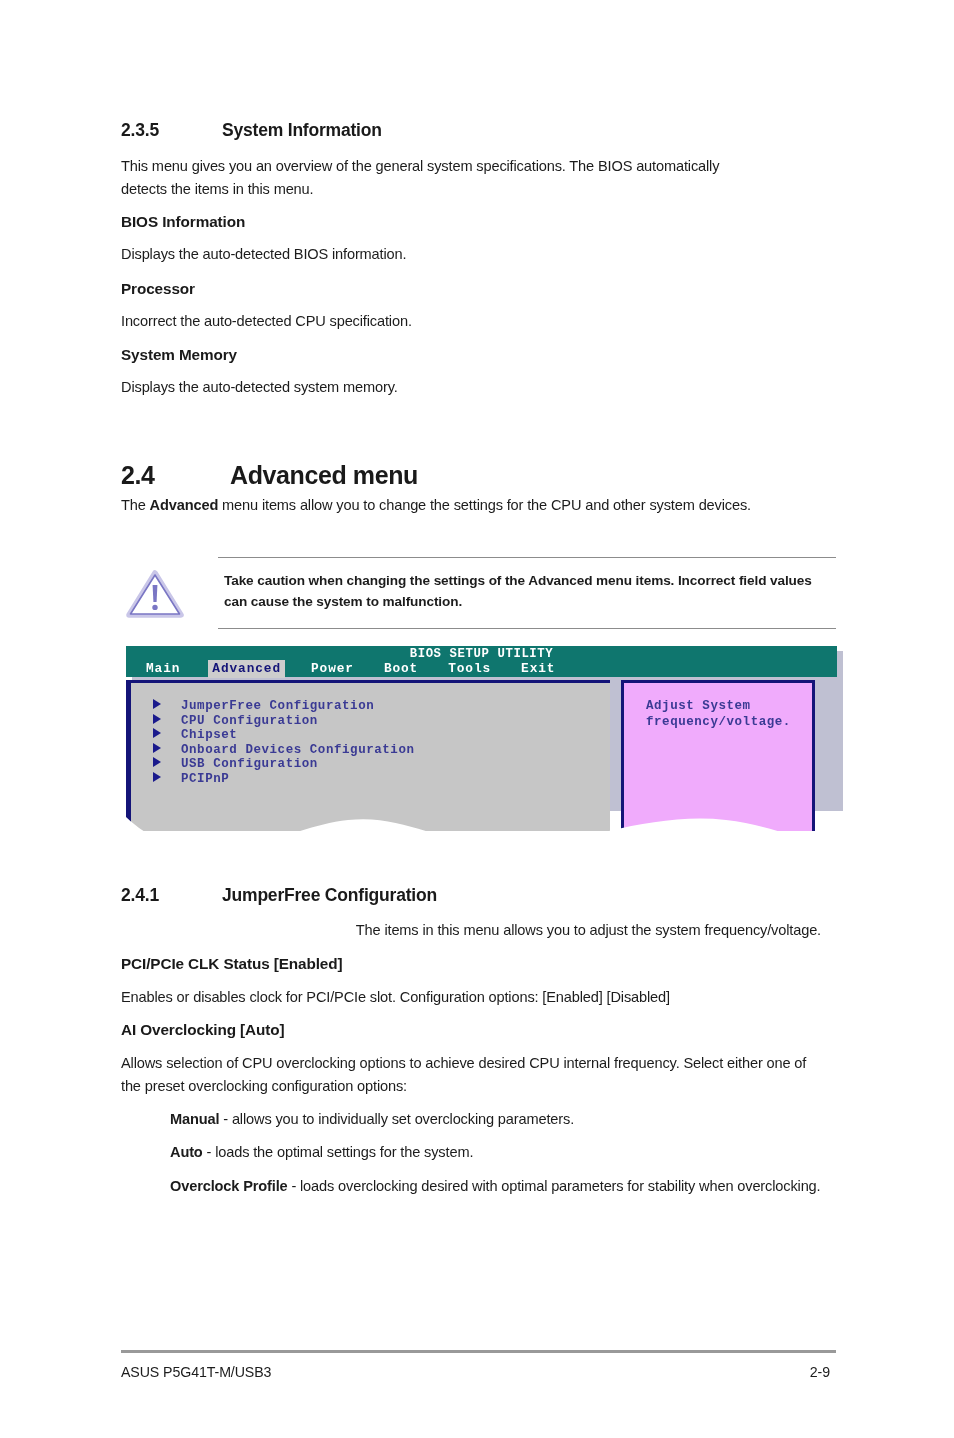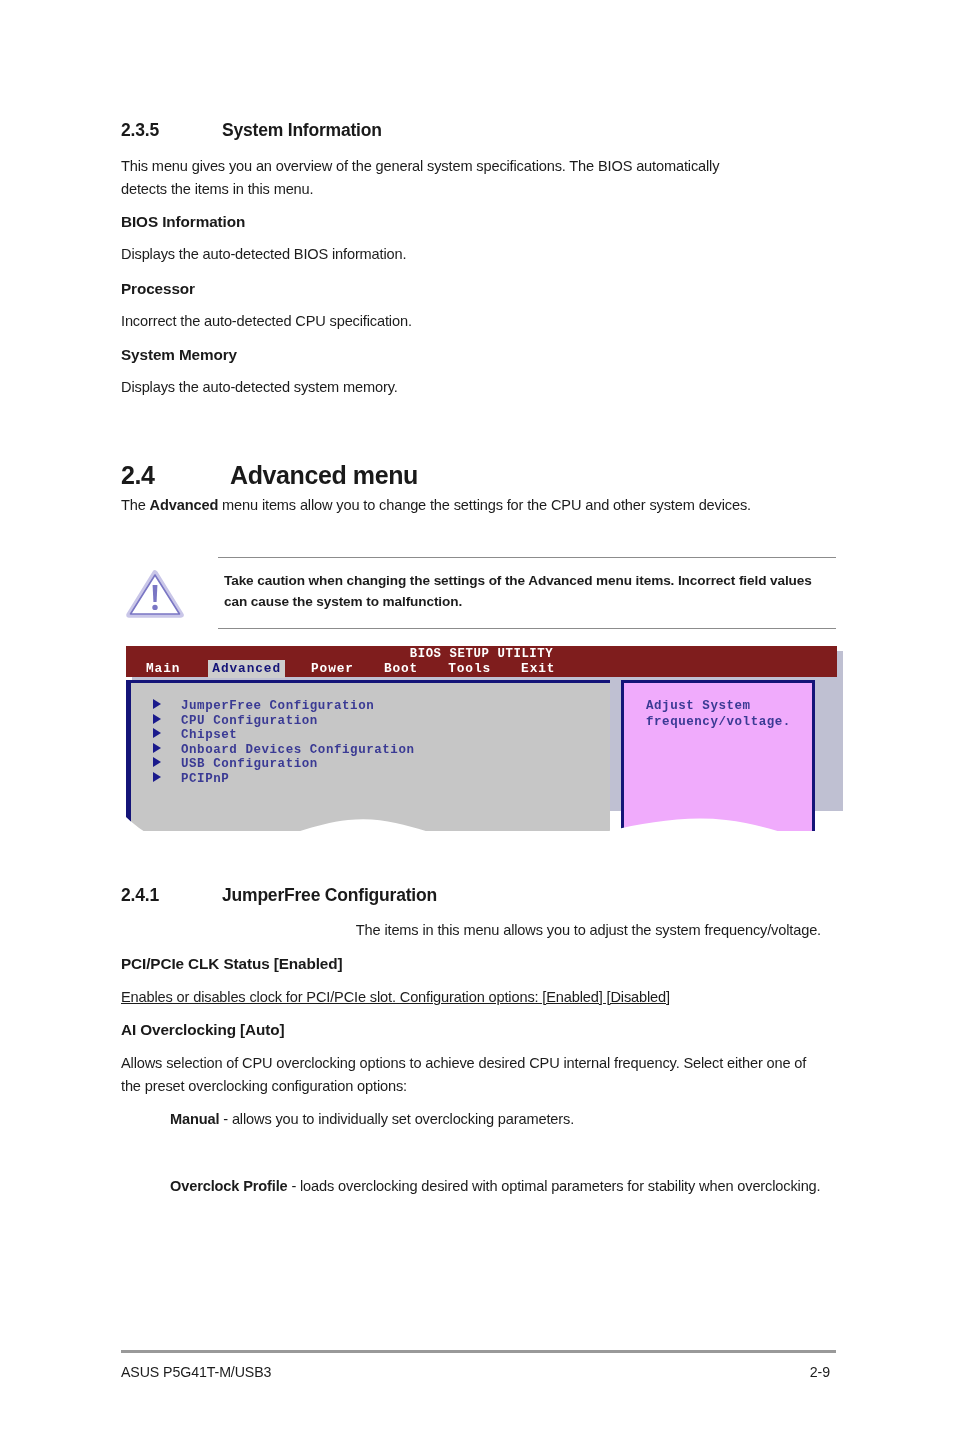--- a/index.html
+++ b/index.html
@@ -105,21 +105,21 @@
     width: 711px;
     height: 160px;
     background: #bfc0d2;
   }
   .bios-header {
     position: absolute;
     left: 0px;
     top: 0px;
     width: 711px;
     height: 31px;
-    background: #7f1d1d;
+    background: #0f766e;
   }
   .bios-title {
     position: absolute;
     left: 0;
     top: 1px;
     width: 711px;
     text-align: center;
     font-family: "Liberation Mono", monospace;
     font-size: 12.3px;
     font-weight: bold;
@@ -352,27 +352,28 @@
     </div>
   </div>
 
   <div class="sec-head h-l2" style="left:121px; top:885px;">
     <span class="sec-num">2.4.1</span><span class="sec-title">JumperFree Configuration</span>
   </div>
 
   <div class="para" style="left:121px; top:919px; width:700px;text-align:right;">The items in this menu allows you to adjust the system frequency/voltage.</div>
 
   <div class="sub-head" style="left:121px; top:955px;">PCI/PCIe CLK Status [Enabled]</div>
-  <div class="para" style="left:121px; top:986px; width:700px;text-decoration:underline;">Enables or disables clock for PCI/PCIe slot. Configuration options: [Enabled] [Disabled]</div>
+  <div class="para" style="left:121px; top:986px; width:700px;">Enables or disables clock for PCI/PCIe slot. Configuration options: [Enabled] [Disabled]</div>
 
   <div class="sub-head" style="left:121px; top:1021px;">AI Overclocking [Auto]</div>
   <div class="para" style="left:121px; top:1052px; width:700px;">Allows selection of CPU overclocking options to achieve desired CPU internal frequency. Select either one of the preset overclocking configuration options:</div>
 
   <div class="para" style="left:170px; top:1108px; width:655px;"><b>Manual</b><span> - allows you to individually set overclocking parameters.</span></div>
 
+  <div class="para" style="left:170px; top:1141px; width:655px;"><b>Auto</b><span> - loads the optimal settings for the system.</span></div>
 
   <div class="para" style="left:170px; top:1175px; width:655px;"><b>Overclock Profile</b><span> - loads overclocking desired with optimal parameters for stability when overclocking.</span></div>
 
   <div class="footer-rule"></div>
   <div class="footer-left">ASUS P5G41T-M/USB3</div>
   <div class="footer-right">2-9</div>
 
 </div>
 
 </body></html>

